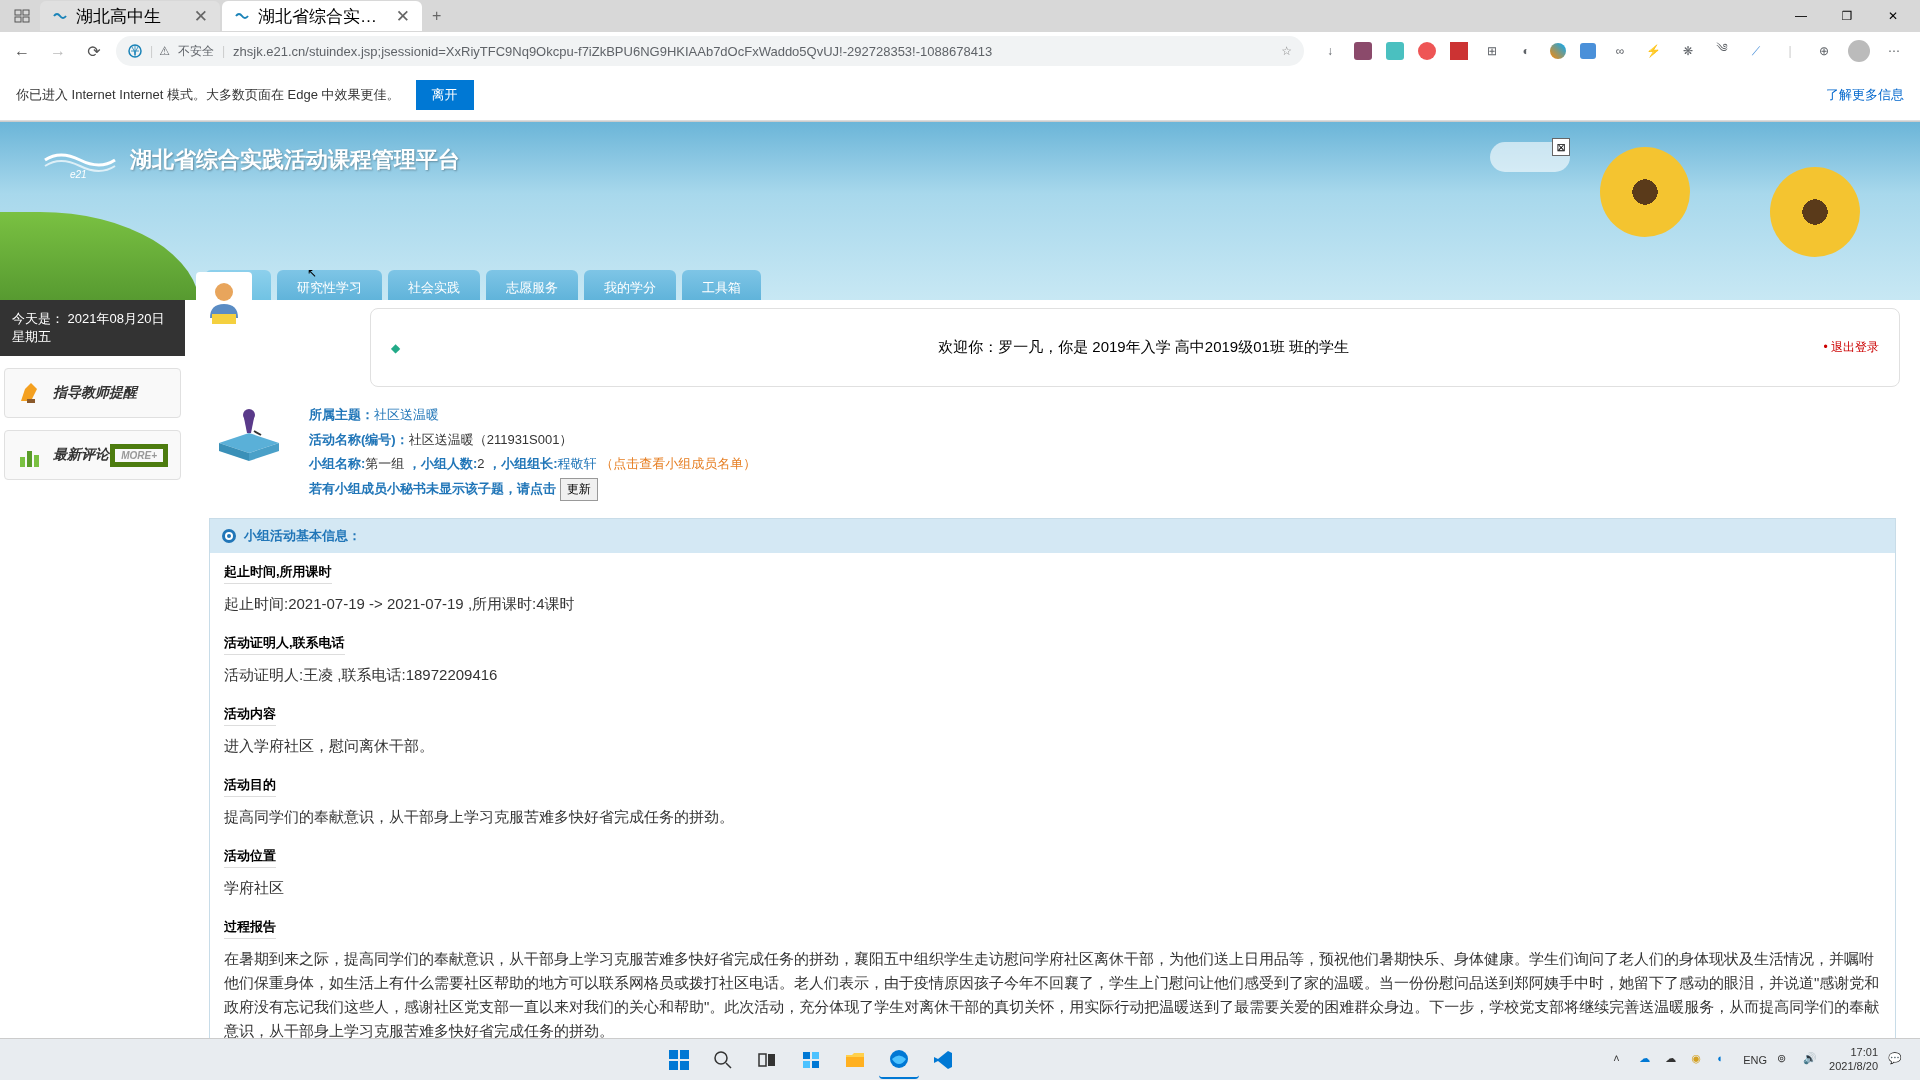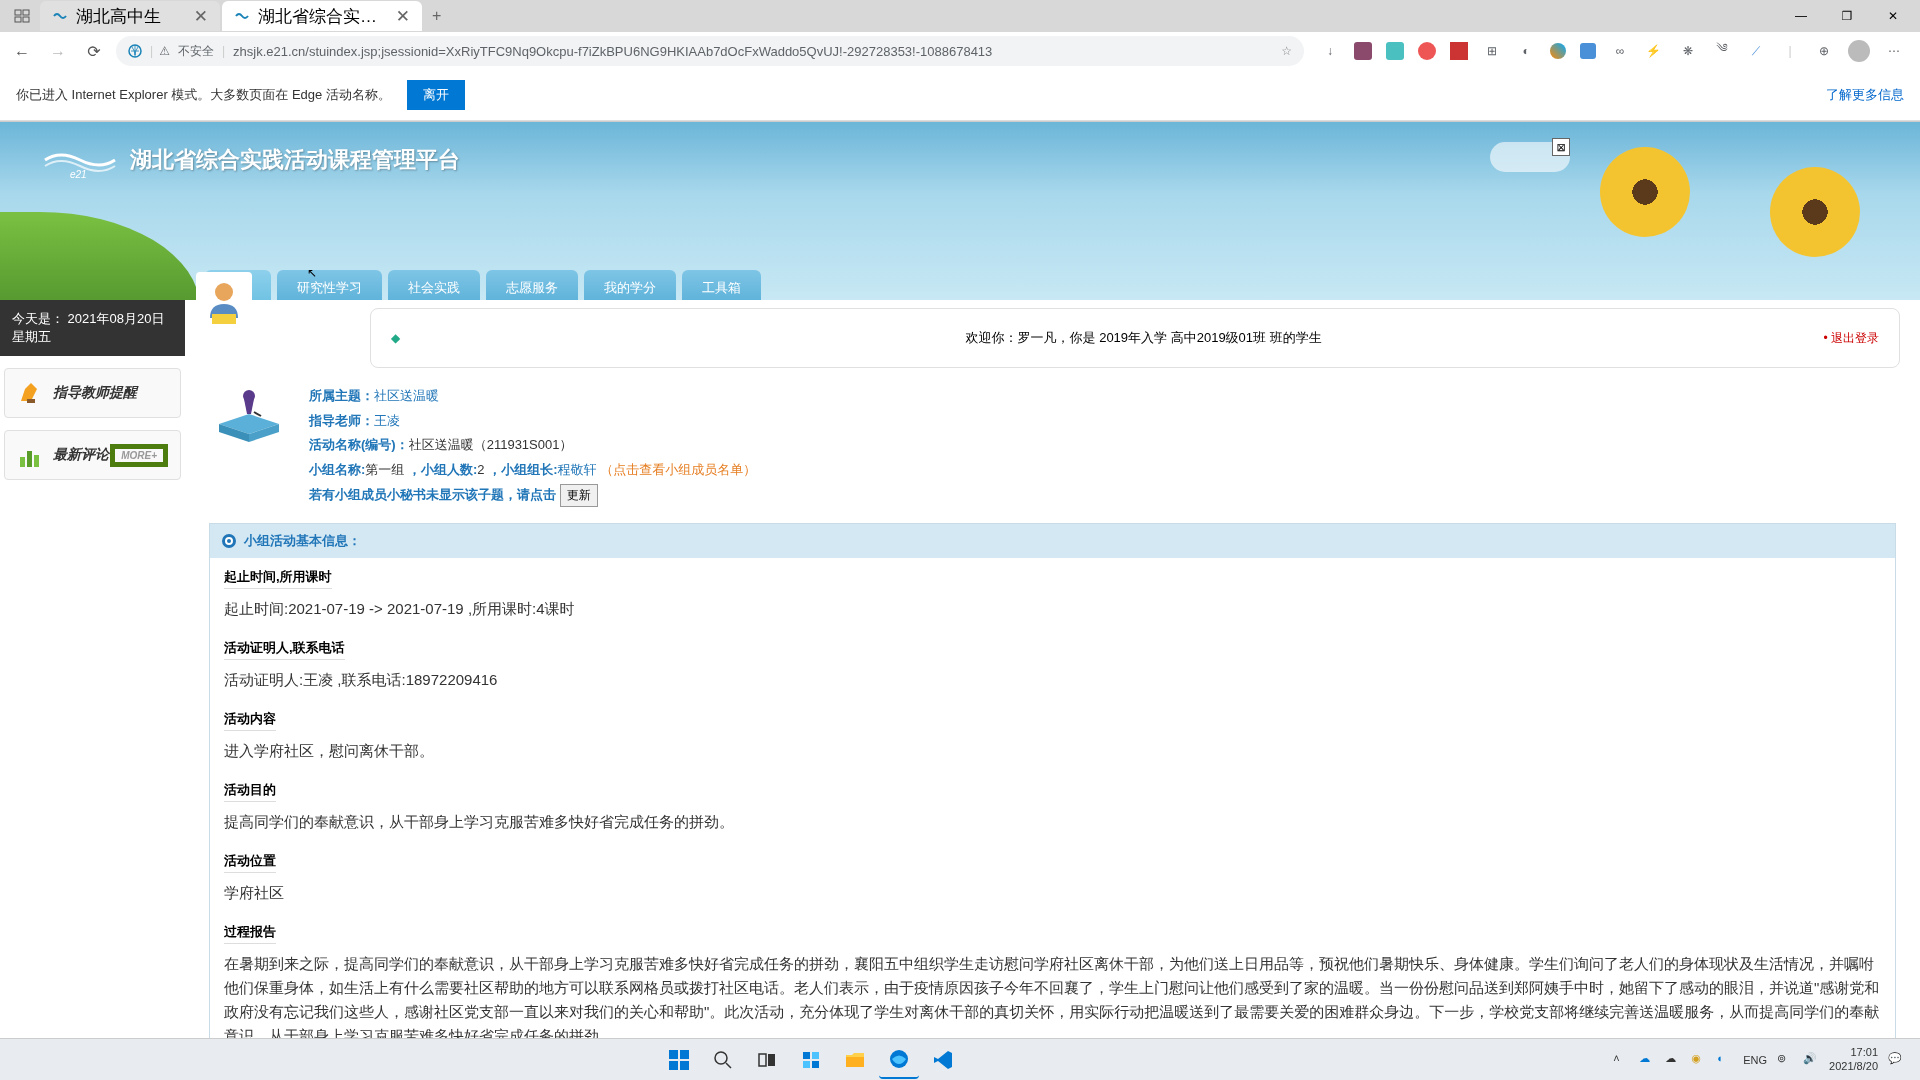--- a/index.html
+++ b/index.html
@@ -49,21 +49,21 @@
     
     .nav-tabs { position: absolute; top: 148px; left: 205px; display: flex; gap: 6px; }
     .nav-tab { background: linear-gradient(to bottom, #7ec5e6, #5ab0d8); color: #fff; padding: 9px 20px; border-radius: 6px 6px 0 0; cursor: pointer; font-size: 13px; }
     .nav-tab.active { background: linear-gradient(to bottom, #8dd0ec, #6bc0e2); }
     
     .content-wrap { display: flex; padding: 0; background: #fff; min-height: 700px; margin-top: -2px; position: relative; }
     
     .left-side { width: 185px; background: #fff; }
     .avatar-box { position: absolute; top: -28px; left: 196px; width: 56px; height: 56px; z-index: 5; }
     .welcome-bar { margin-left: 185px; padding: 12px 20px; background: #fff; border: 1px solid #e0e0e0; border-radius: 8px; margin-top: 8px; margin-right: 20px; display: flex; align-items: center; position: relative; }
-    .welcome-text { margin: 8px auto; font-size: 13px; }
+    .welcome-text { margin: 17px auto; font-size: 15px; }
     .logout { position: absolute; right: 20px; color: #cc0000; cursor: pointer; font-size: 12px; }
     .logout::before { content: "• "; }
     
     .date-bar { background: #333; color: #fff; padding: 10px 12px; font-size: 13px; }
     
     .side-box { margin: 12px 4px; border: 1px solid #e0e0e0; background: #f9f9f9; border-radius: 4px; font-style: italic; }
     .side-box-header { display: flex; align-items: center; padding: 10px 12px; font-size: 14px; font-weight: bold; color: #333; }
     .side-icon { width: 28px; height: 28px; margin-right: 8px; }
     .more-link { margin-left: auto; font-size: 10px; color: #999; border: 5px solid #4d7c0f; padding: 1px 6px; }
     
@@ -173,21 +173,21 @@
       <div class="toolbar-icon">༄</div>
       <div class="toolbar-icon" style="color:#4a90d9">⟋</div>
       <div class="toolbar-icon" style="color:#ccc">|</div>
       <div class="toolbar-icon">⊕</div>
       <div class="toolbar-icon" style="background:#bbb;width:22px;height:22px;border-radius:50%"></div>
       <div class="toolbar-icon">⋯</div>
     </div>
   </div>
 
   <div class="ie-bar">
-    <span class="ie-text">你已进入 Internet Explorer 模式。大多数页面在 Edge 活动名称。</span>
+    <span class="ie-text">你已进入 Internet Internet 模式。大多数页面在 Edge 中效果更佳。</span>
     <button class="ie-leave">离开</button>
     <span class="ie-learn">了解更多信息</span>
   </div>
 </div>
 
 <div class="site-container">
   <div class="header-bg">
     <div class="grass"></div>
     <div class="clouds"></div>
     <div class="sunflower s1"></div>
@@ -271,21 +271,20 @@
                 <path d="M10 40 L40 30 L70 40 L40 50 Z" fill="#5ab0d8"></path>
                 <path d="M10 40 L10 48 L40 58 L40 50 Z" fill="#3a90b8"></path>
                 <path d="M70 40 L70 48 L40 58 L40 50 Z" fill="#4aa0c8"></path>
                 <path d="M35 15 L45 15 L42 30 L38 30 Z" fill="#5a3a8a"></path>
                 <circle cx="40" cy="12" r="6" fill="#5a3a8a"></circle>
                 <path d="M45 28 L52 32" stroke="#333" stroke-width="2"></path>
               </svg>
           </div>
           <div class="info-details">
             <div><span class="info-label">所属主题：</span><span class="info-link">社区送温暖</span></div>
-            <div><span class="info-label">指导老师：</span><span class="info-link">王凌</span></div>
             <div><span class="info-label">活动名称(编号)：</span><span class="info-value">社区送温暖（211931S001）</span></div>
             <div>
               <span class="info-label">小组名称:</span><span>第一组</span>
               <span class="info-label">，小组人数:</span><span>2</span>
               <span class="info-label">，小组组长:</span><span class="info-link">程敬轩</span>
               <span class="info-orange">（点击查看小组成员名单）</span>
             </div>
             <div>
               <span class="info-label">若有小组成员小秘书未显示该子题，请点击</span>
               <button class="update-btn">更新</button>

